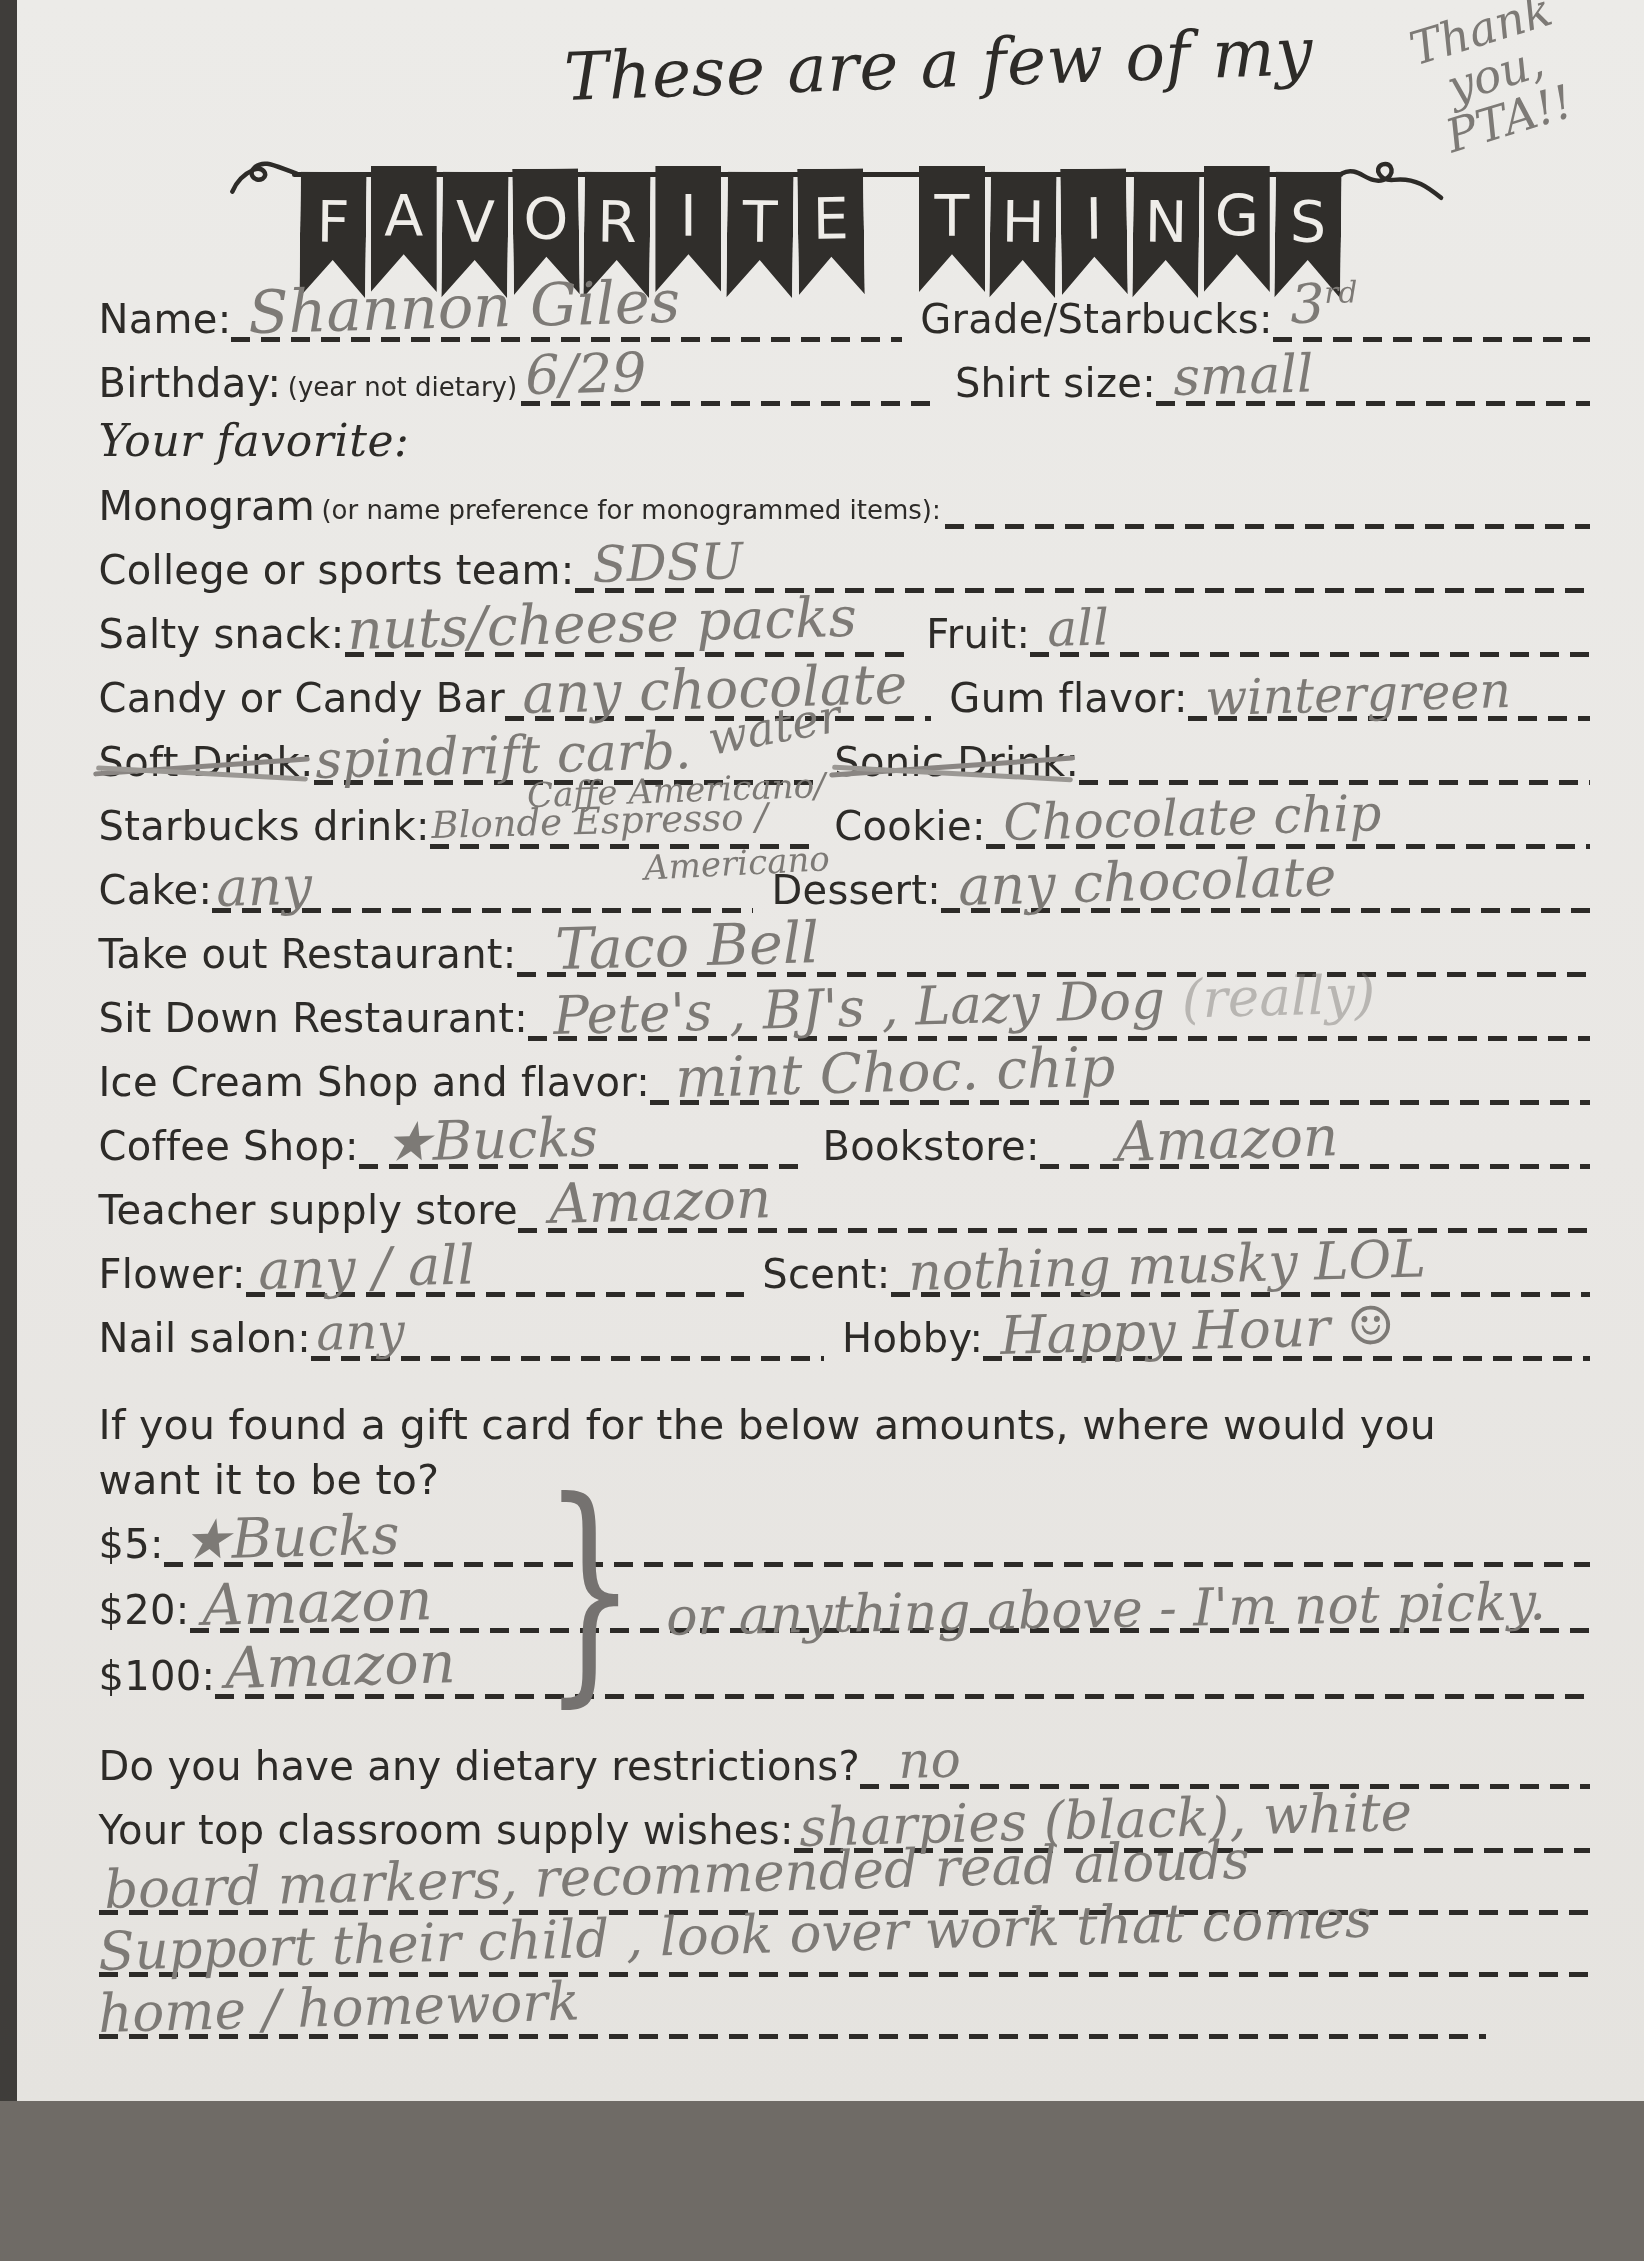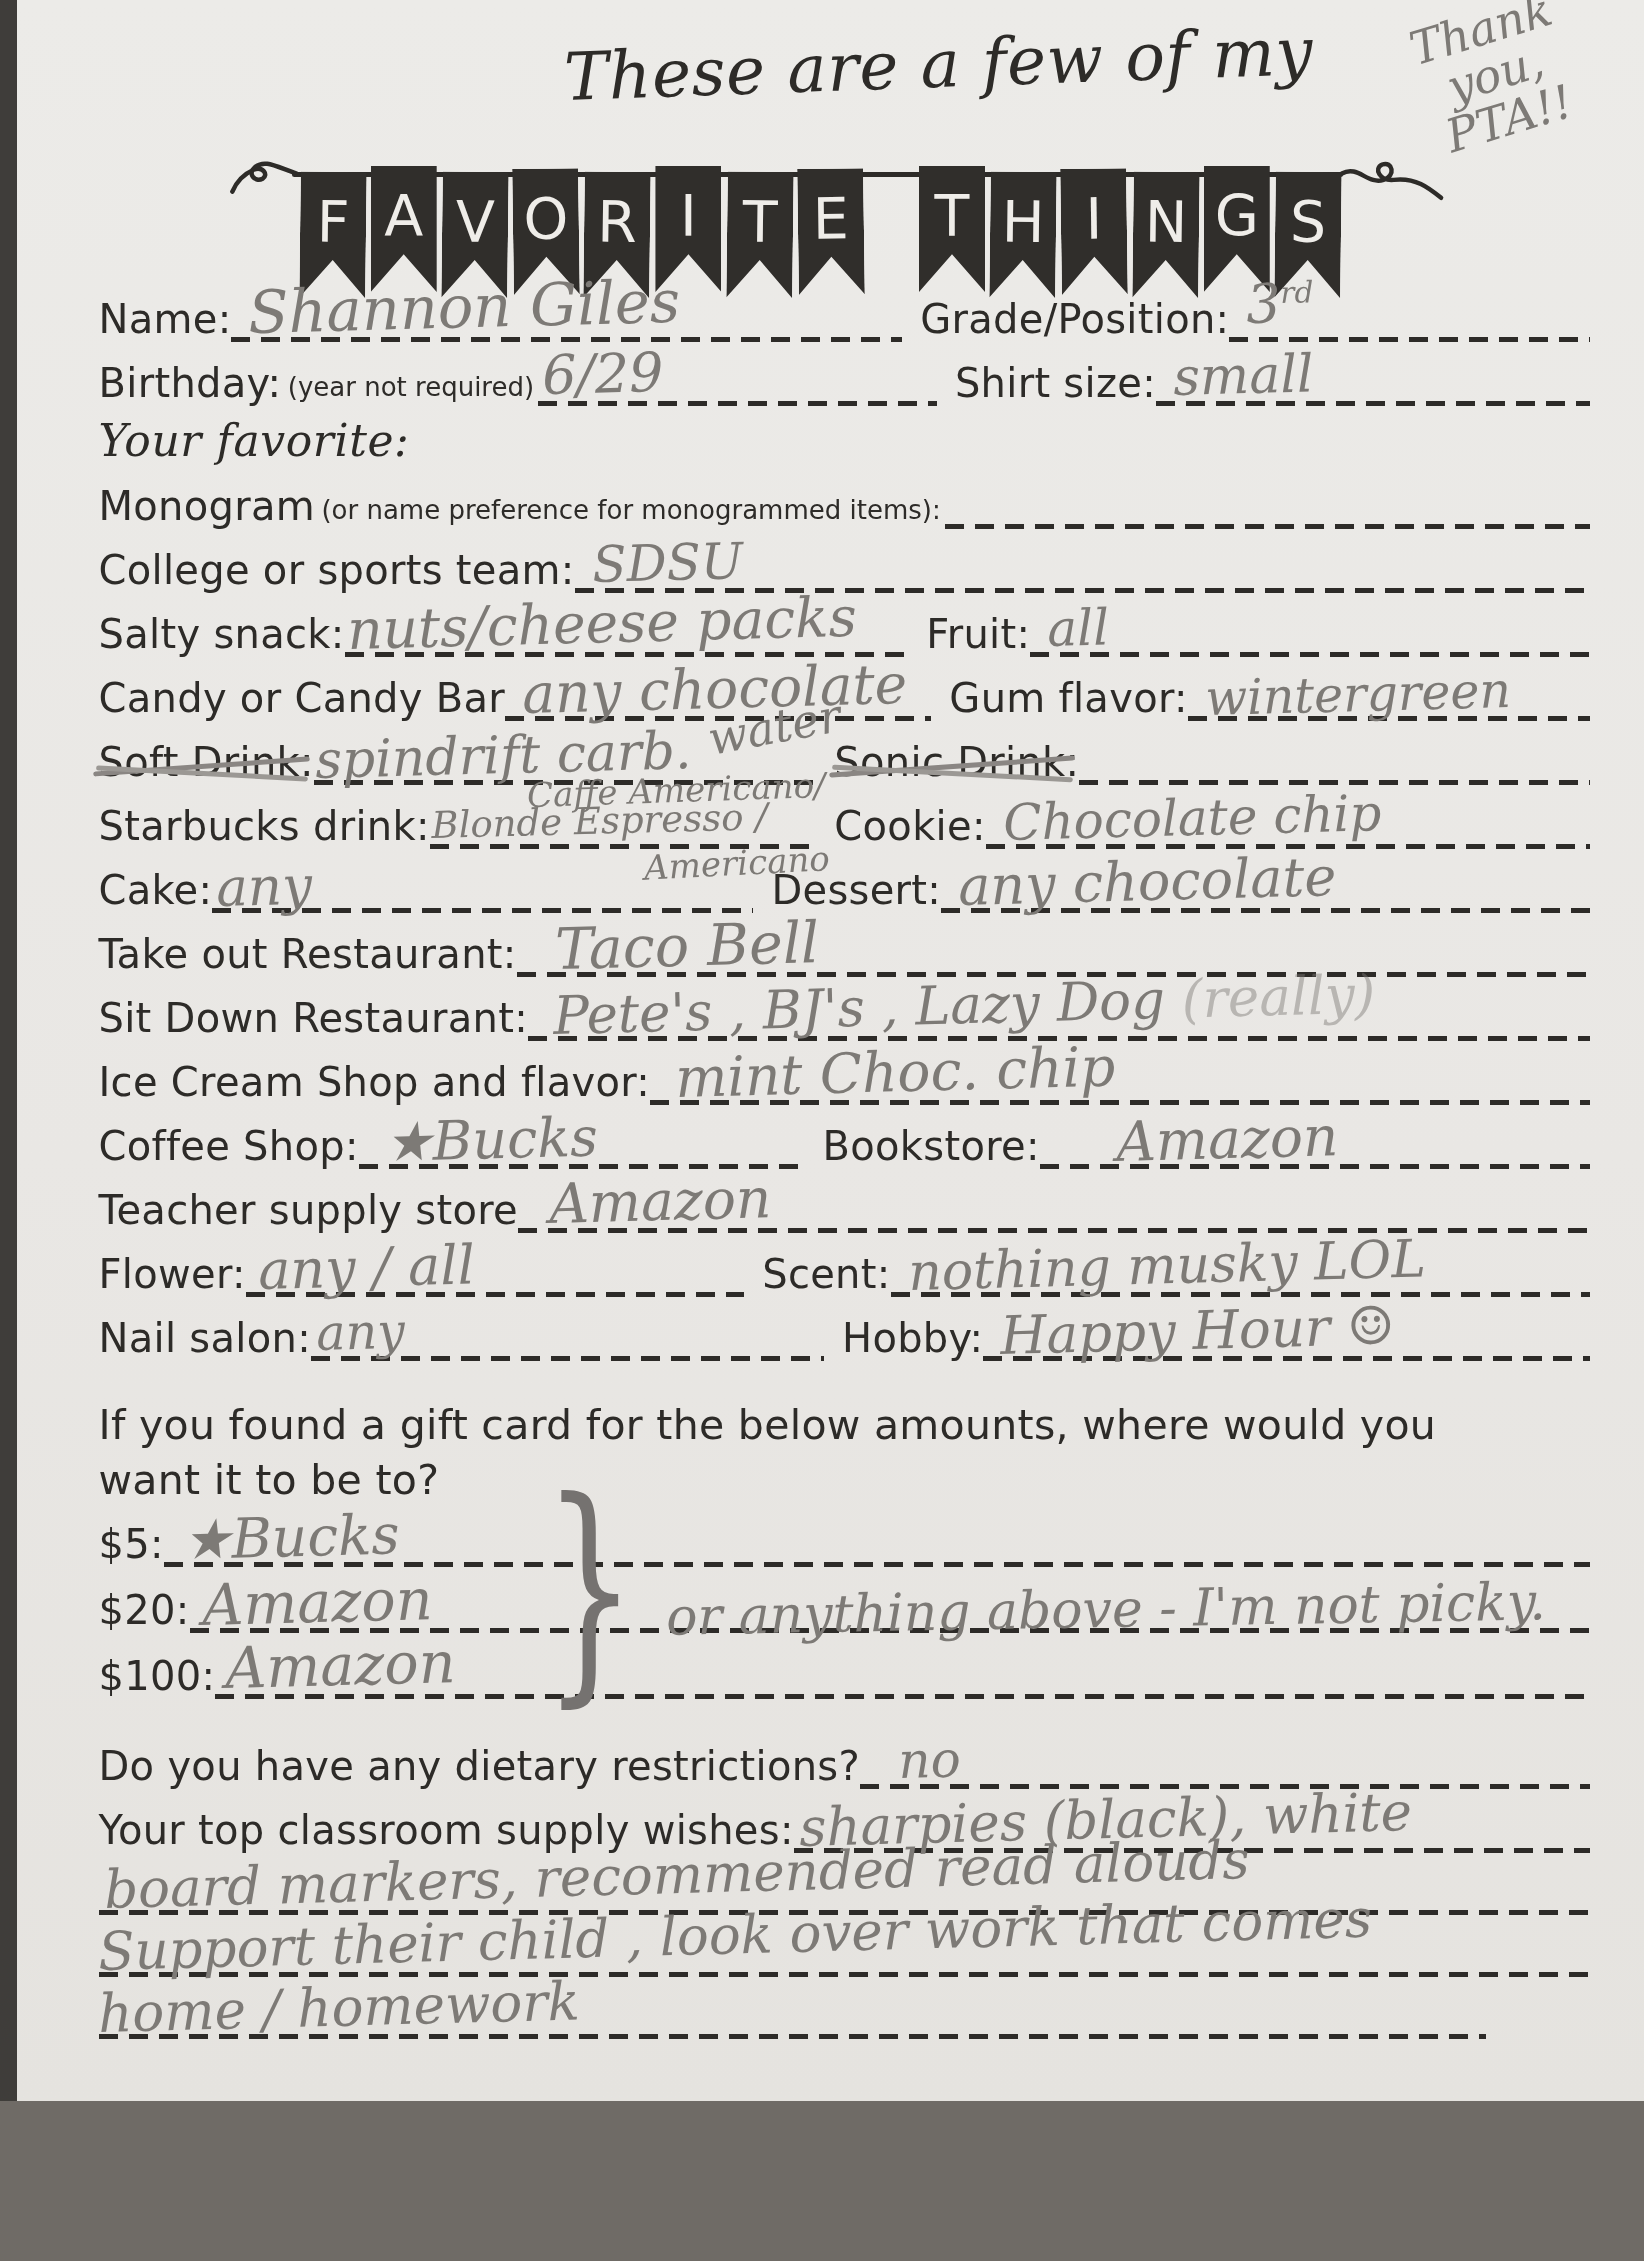--- a/index.html
+++ b/index.html
@@ -186,32 +186,32 @@
 
     <div class="row">
       <div class="grp" style="flex:1.2">
         <span class="lbl">Name:</span>
         <span class="fill">
           <span class="dash"></span>
           <span class="ans big">Shannon Giles</span>
         </span>
       </div>
       <div class="grp" style="flex:1">
-        <span class="lbl">Grade/Position:</span>
+        <span class="lbl">Grade/Starbucks:</span>
         <span class="fill">
           <span class="dash"></span>
           <span class="ans" style="font-size:54px;bottom:11.6px"><span>3</span><sup>rd</sup></span>
         </span>
       </div>
     </div>
 
     <div class="row">
       <div class="grp" style="flex:1.32">
         <span class="lbl">Birthday:</span>
-        <span class="hint">(year not required)</span>
+        <span class="hint">(year not dietary)</span>
         <span class="fill">
           <span class="dash"></span>
           <span class="ans" style="font-size:54px;left:5.2px">6/29</span>
         </span>
       </div>
       <div class="grp" style="flex:1">
         <span class="lbl">Shirt size:</span>
         <span class="fill">
           <span class="dash"></span>
           <span class="ans" style="font-size:52px">small</span>

